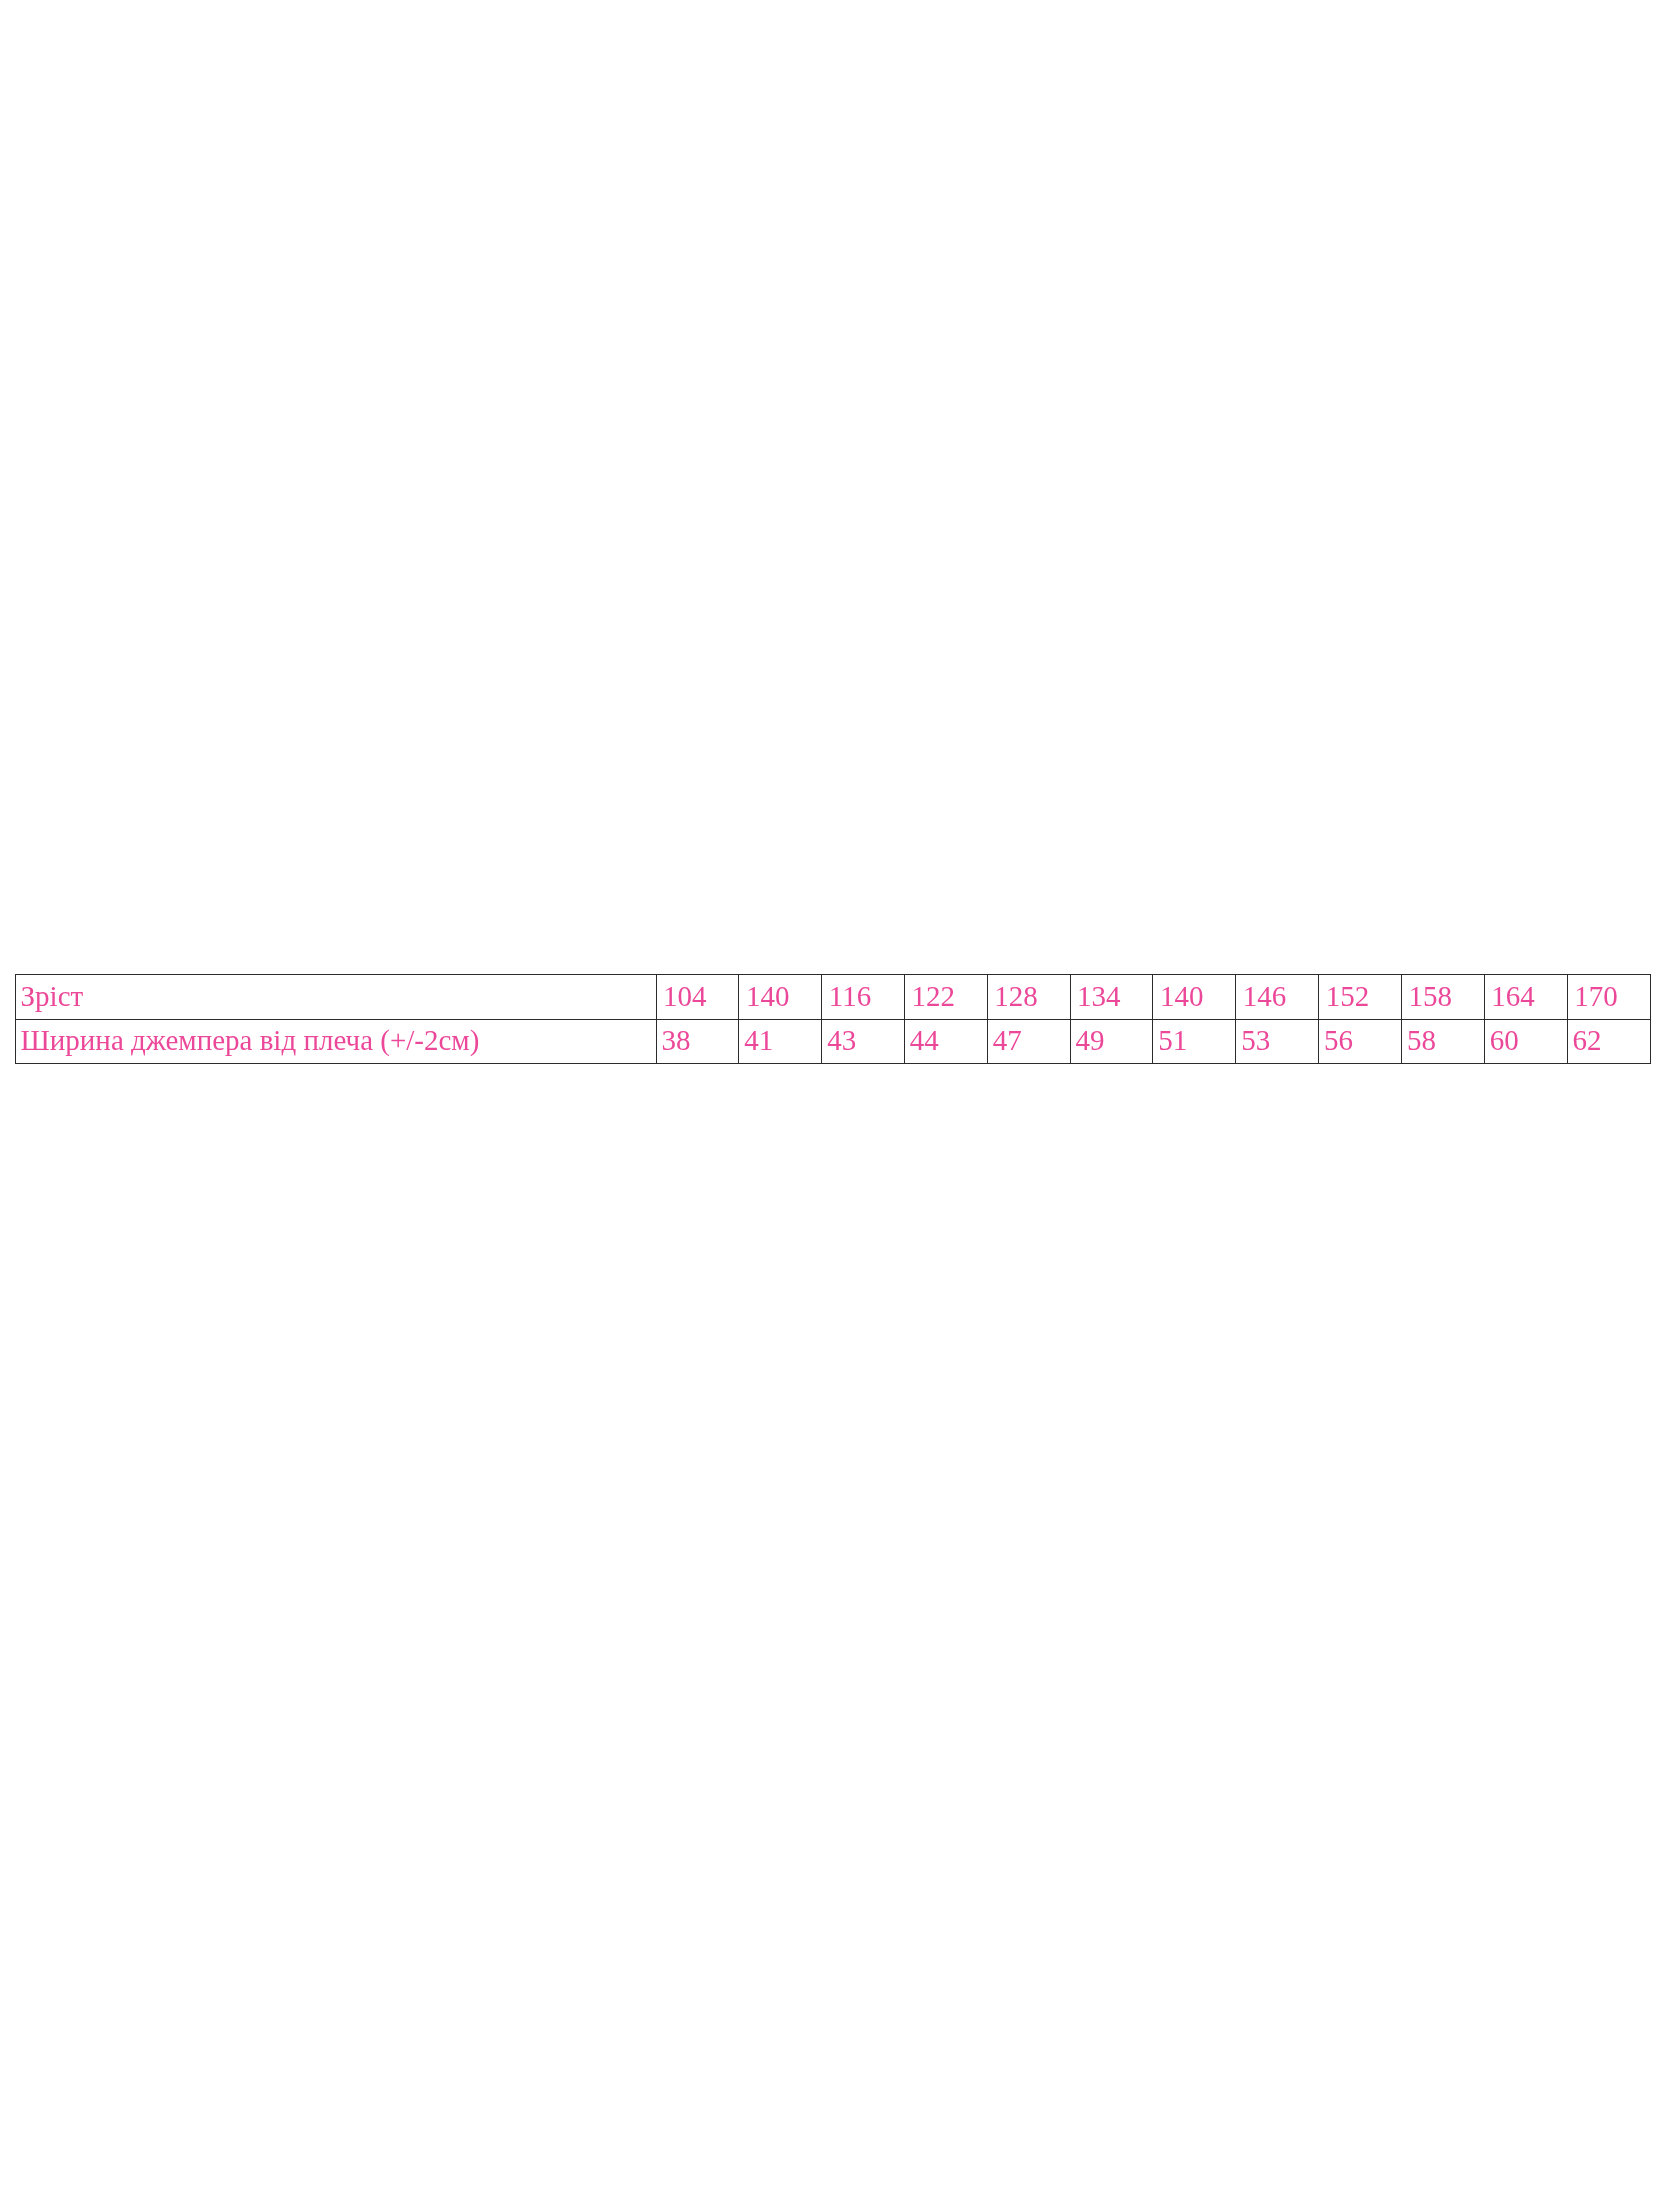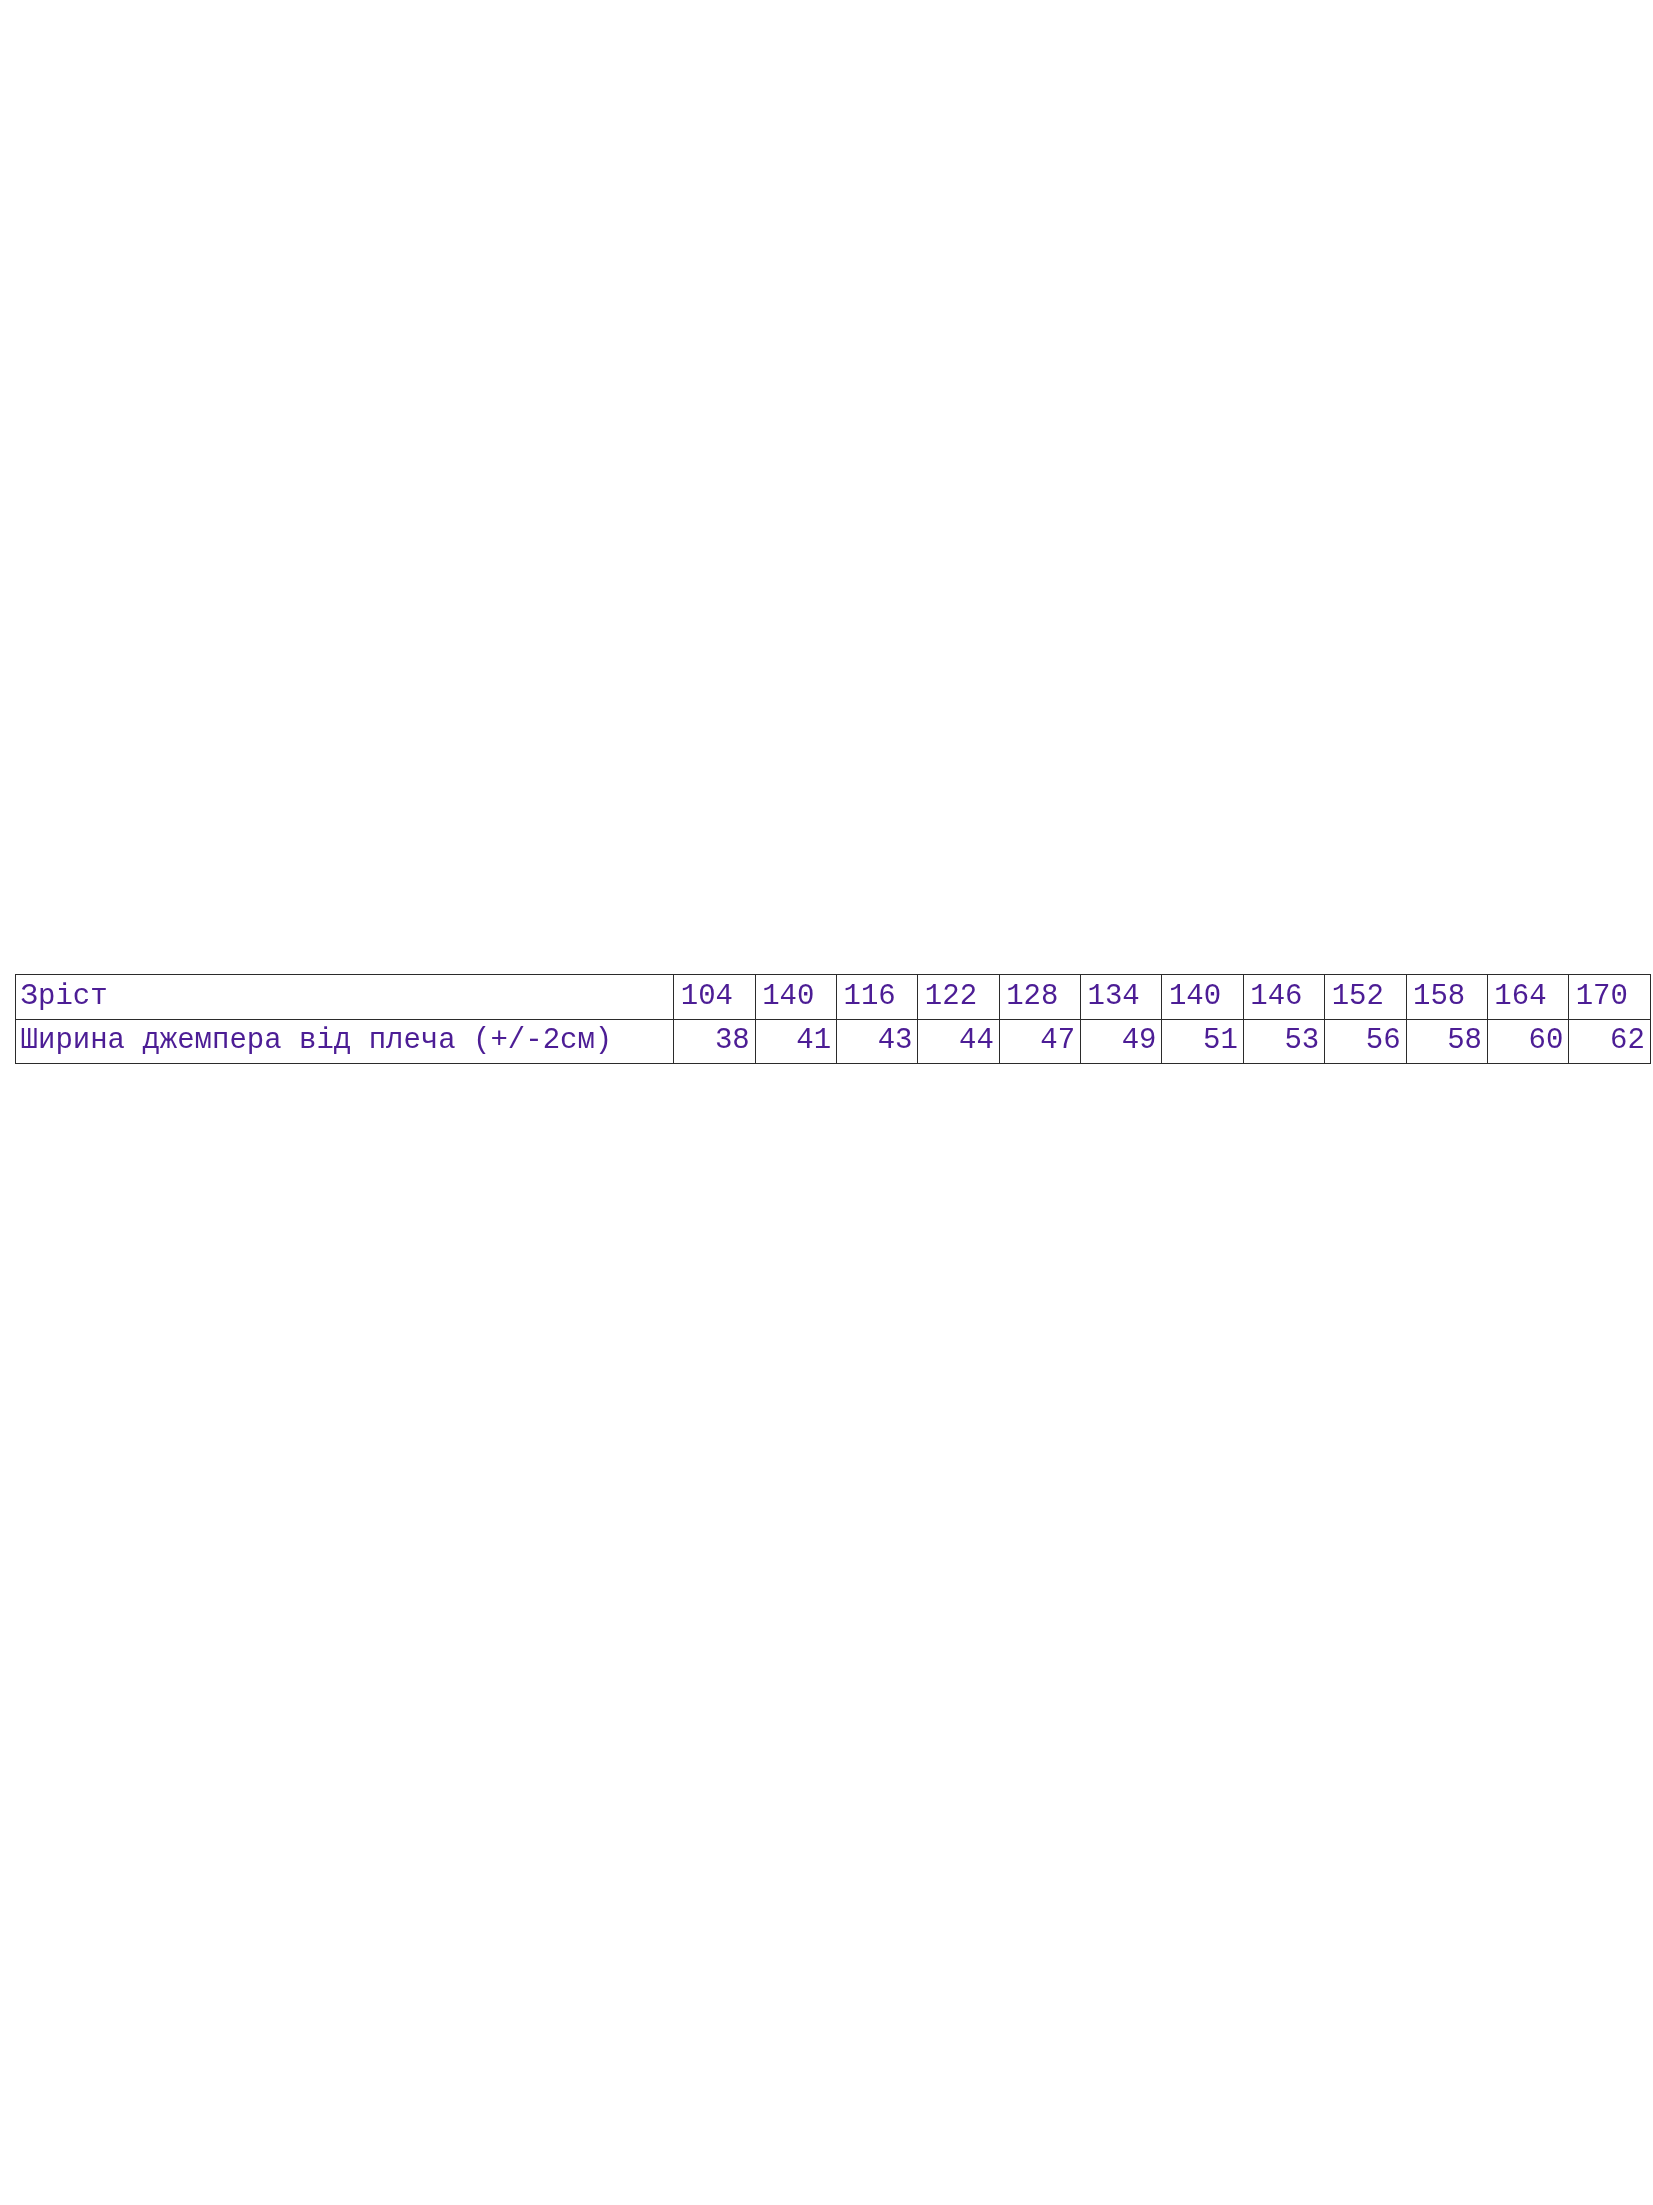--- a/index.html
+++ b/index.html
@@ -19,36 +19,36 @@
     top: 974px;
     width: 1636px;
   }
   table.size-table {
     border-collapse: collapse;
     table-layout: fixed;
     border: 1.6px solid #2b2b2b;
   }
   table.size-table td {
     border: 1.6px solid #2b2b2b;
-    font-family: Liberation Mono, monospace;
+    font-family: Liberation Serif, serif;
     font-size: 29px;
     line-height: 1.0;
-    color: #4c1d95;
+    color: #ec4899;
     padding: 6.5px 4.9px 8.2px 4.9px;
     white-space: nowrap;
     background: #ffffff;
   }
   td.row-label {
     width: 678px;
     text-align: left;
     padding-left: 8.2px;
   }
   td.val {
     width: 78px;
-    text-align: right;
+    text-align: left;
     padding-left: 8.2px;
   }
   td.val.hdr {
     text-align: left;
     padding-left: 6.5px;
   }
 </style>
 </head>
 <body>
 

